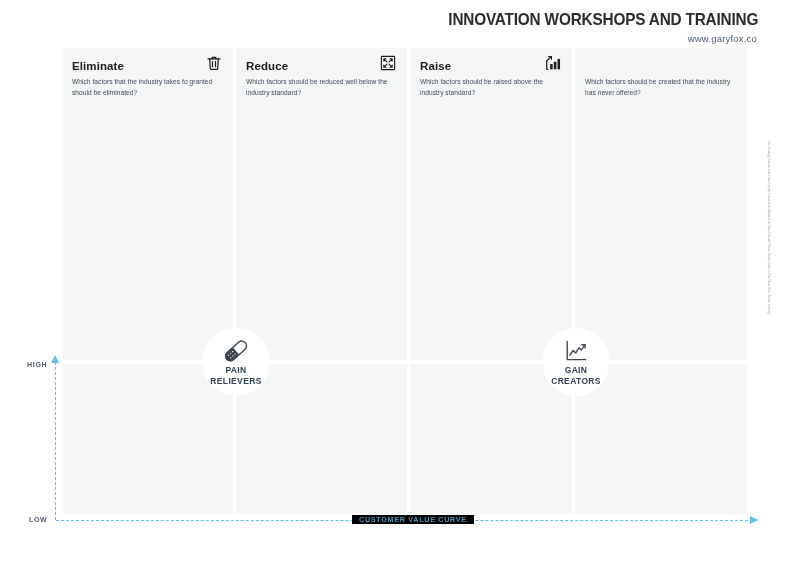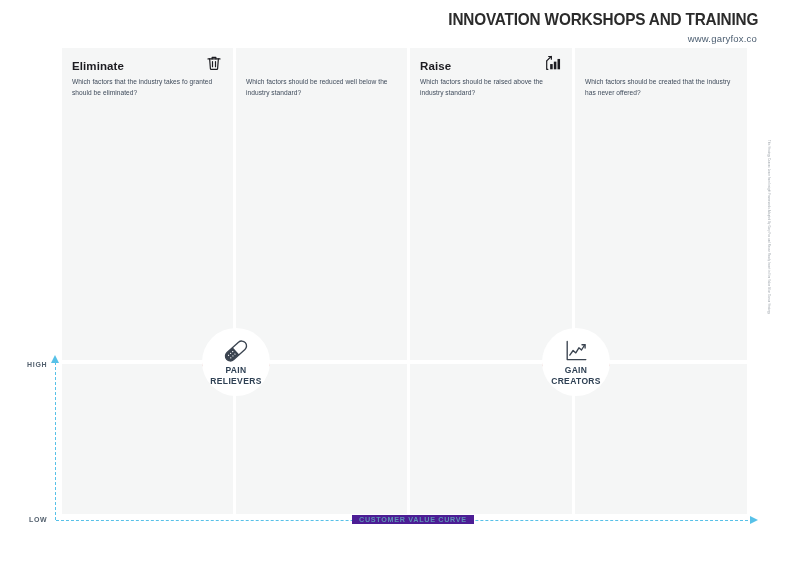--- a/index.html
+++ b/index.html
@@ -94,21 +94,21 @@
   }
   .axis-label{
     position:absolute; font-size:7px; font-weight:bold;
     color:#53606e; letter-spacing:0.7px;
   }
   .lbl-high{left:27px; top:361px;}
   .lbl-low{left:29px; top:516px;}
   .lbl-curve{
     position:absolute; left:352px; top:515px;
     font-size:7.2px; font-weight:bold; color:#5d93b5;
-    letter-spacing:0.7px; background:#4c1d95;
+    letter-spacing:0.7px; background:#000000;
     padding:0 7px;
   }
 
   
   .badge{
     position:absolute; width:74px; height:74px;
   }
   .badge-arc{position:absolute;left:0;top:0;width:74px;height:74px;}
   .badge-disc{
     position:absolute;left:3px;top:3px;width:68px;height:68px;
@@ -161,20 +161,32 @@
       <svg viewBox="0 0 24 24" fill="none" stroke="currentColor" stroke-width="1.6" stroke-linecap="round" stroke-linejoin="round">
         <path d="M4 6.5h16"></path>
         <path d="M9.5 6.5V4.6h5v1.9"></path>
         <path d="M6.2 6.5l1 13.2a1 1 0 0 0 1 .9h7.6a1 1 0 0 0 1-.9l1-13.2"></path>
         <path d="M10 10v7M14 10v7"></path>
       </svg>
     </span>
   </div>
   <div class="desc d1">Which factors that the industry takes fo granted should be eliminated?</div>
 
+  <div class="head h2">
+    <span class="head-title">Reduce</span>
+    <span class="head-icon">
+      <svg viewBox="0 0 24 24" fill="none" stroke="currentColor" stroke-width="1.5" stroke-linecap="round" stroke-linejoin="round">
+        <rect x="3.2" y="3.2" width="17.6" height="17.6" rx="0.8"></rect>
+        <path d="M6.4 6.4l4.2 4.2M6.4 6.4v2.9M6.4 6.4h2.9"></path>
+        <path d="M17.6 6.4l-4.2 4.2M17.6 6.4v2.9M17.6 6.4h-2.9"></path>
+        <path d="M6.4 17.6l4.2-4.2M6.4 17.6v-2.9M6.4 17.6h2.9"></path>
+        <path d="M17.6 17.6l-4.2-4.2M17.6 17.6v-2.9M17.6 17.6h-2.9"></path>
+      </svg>
+    </span>
+  </div>
   <div class="desc d2">Which factors should be reduced well below the industry standard?</div>
 
   <div class="head h3">
     <span class="head-title">Raise</span>
     <span class="head-icon">
       <svg viewBox="0 0 24 24" fill="none" stroke="currentColor" stroke-width="1.6" stroke-linecap="round" stroke-linejoin="round">
         <path d="M3.6 20.4V9.5M3.6 20.4h1.6"></path>
         <rect x="8.2" y="13.4" width="3.4" height="7" fill="currentColor" stroke="none"></rect>
         <rect x="13.1" y="10.2" width="3.4" height="10.2" fill="currentColor" stroke="none"></rect>
         <rect x="18" y="6.6" width="3.4" height="13.8" fill="currentColor" stroke="none"></rect>

